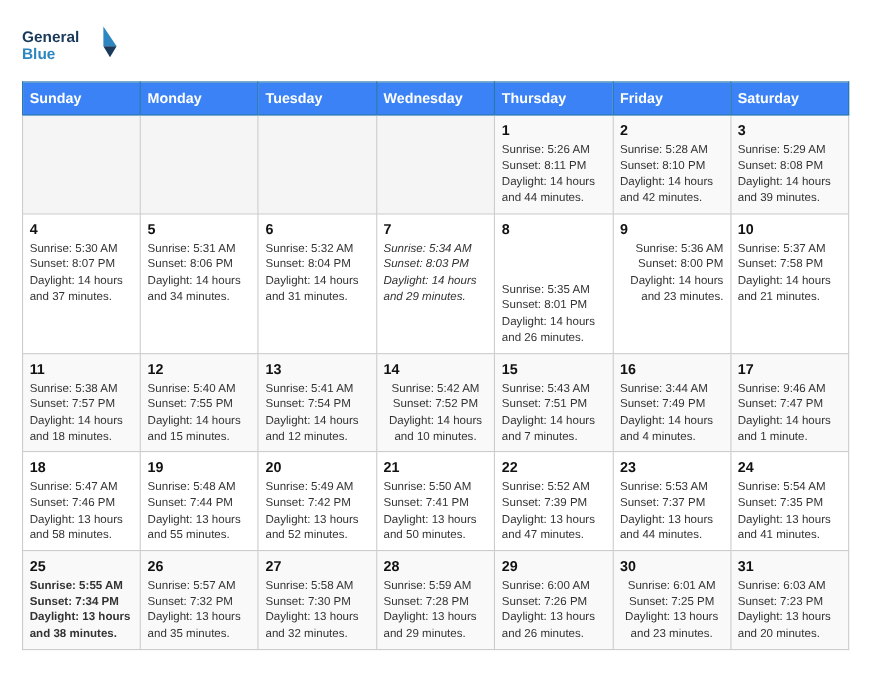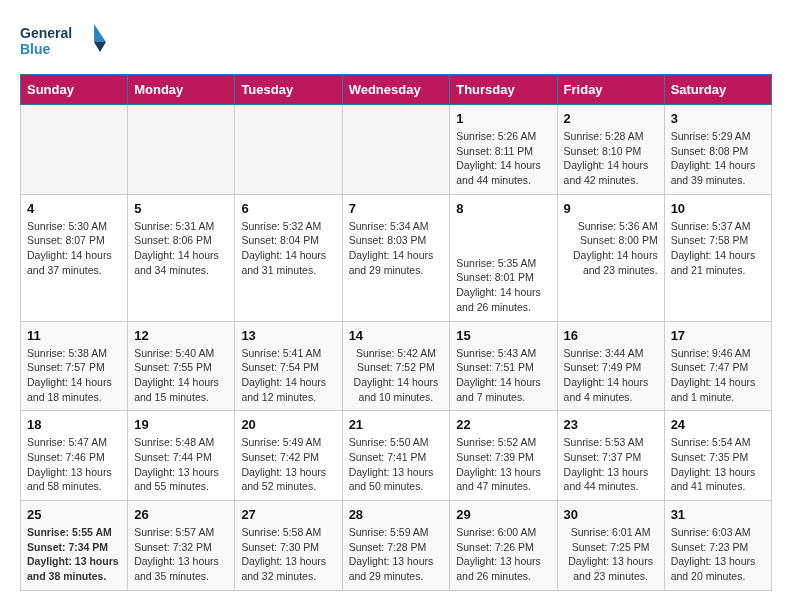--- a/index.html
+++ b/index.html
@@ -33,21 +33,21 @@
     .location {
       font-size: 16px;
       color: #555;
     }
     .calendar {
       width: 100%;
       border-collapse: collapse;
       font-size: 11px;
     }
     .calendar thead tr th {
-      background-color: #be185d;
+      background-color: #3b82f6;
       color: #fff;
       padding: 7px 6px;
       text-align: left;
       font-size: 13px;
       font-weight: bold;
       border: 1px solid #2878a8;
     }
     .calendar tbody tr td {
       border: 1px solid #ccc;
       padding: 6px 6px 6px 6px;
@@ -149,21 +149,21 @@
         </td>
         <td>
           <div class="day-number">6</div>
           <div class="day-info" style="white-space: pre-line;">Sunrise: 5:32 AM
 Sunset: 8:04 PM
 Daylight: 14 hours
 and 31 minutes.</div>
         </td>
         <td>
           <div class="day-number">7</div>
-          <div class="day-info" style="white-space: pre-line;">Sunrise: 5:34 AM
+          <div class="day-info" style="white-space: pre-line; font-style: italic;">Sunrise: 5:34 AM
 Sunset: 8:03 PM
 Daylight: 14 hours
 and 29 minutes.</div>
         </td>
         <td>
           <div class="day-number">8</div>
           <div class="day-info" style="white-space: pre-line; margin-top: 40px;">Sunrise: 5:35 AM
 Sunset: 8:01 PM
 Daylight: 14 hours
 and 26 minutes.</div>

